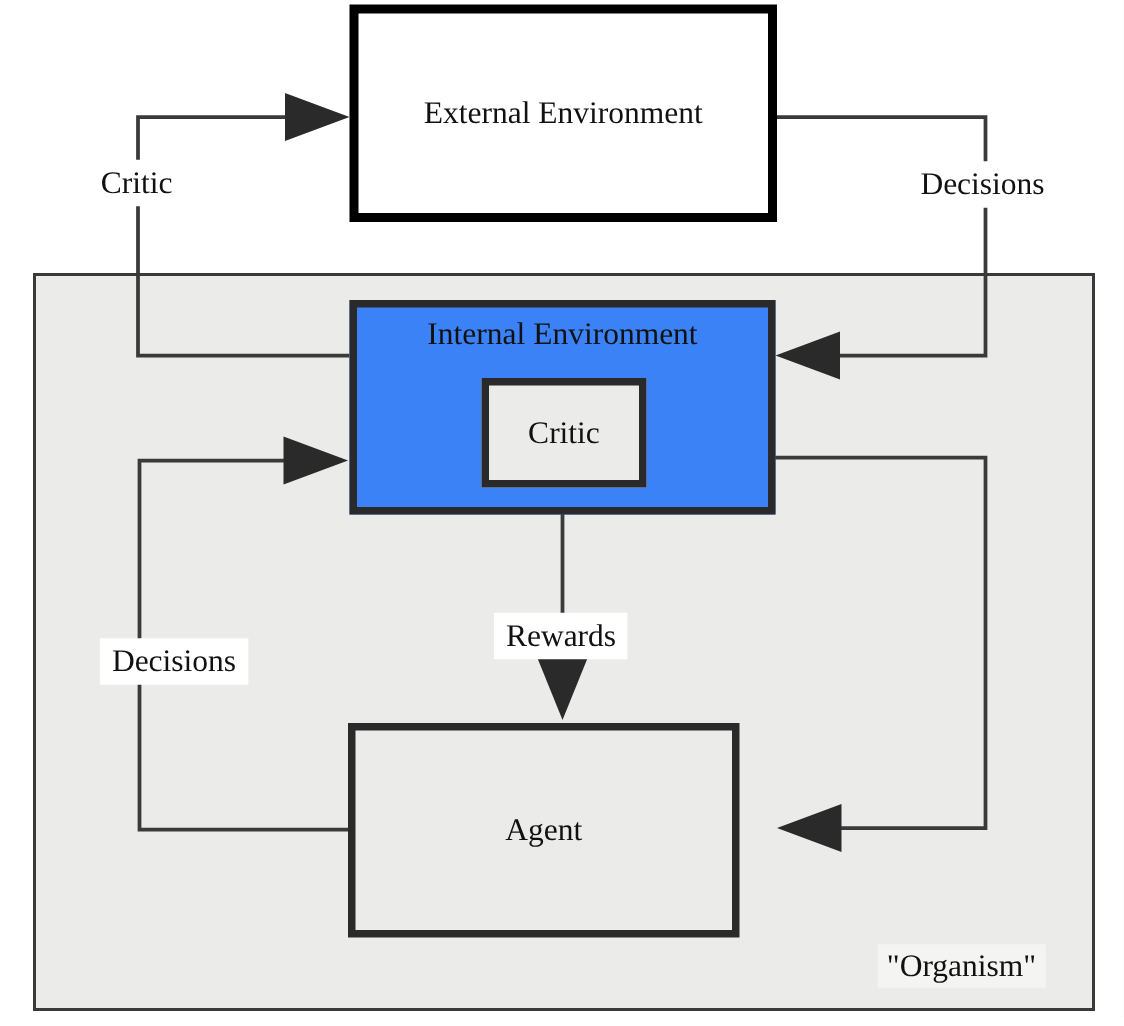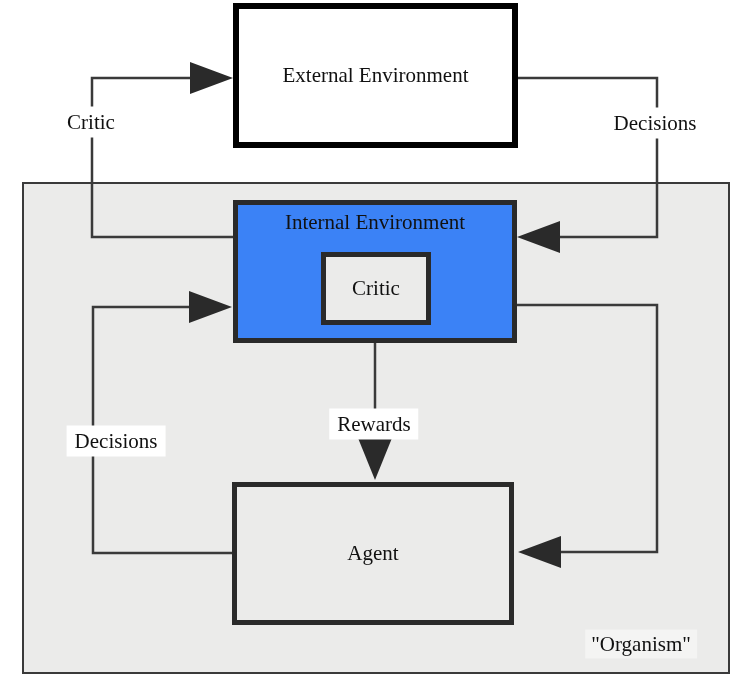--- a/index.html
+++ b/index.html
@@ -47,21 +47,21 @@
     left: 233px; top: 200px; width: 284px; height: 143px;
     background: #3b82f6; border: 5px solid #2a2a2a;
     align-items: flex-start;
   }
   #internal-environment-box .node-label { padding-top: 6px; }
   #critic-box {
     left: 321px; top: 252px; width: 110px; height: 73px;
     background: #ebebea; border: 5px solid #2a2a2a;
   }
   #agent-box {
-    left: 232px; top: 482px; width: 282px; height: 143px;
+    left: 232px; top: 482px; width: 261px; height: 143px;
     background: #ebebea; border: 5px solid #2a2a2a;
   }
 
   
   .edge-label {
     z-index: 4;
     transform: translate(-50%, -50%);
     font-size: 21px;
     background: #ffffff;
     padding: 3px 8px;

